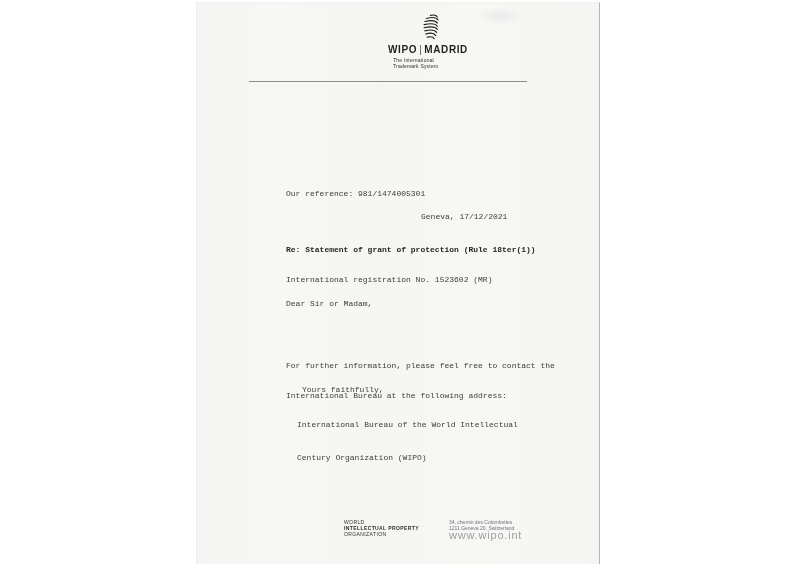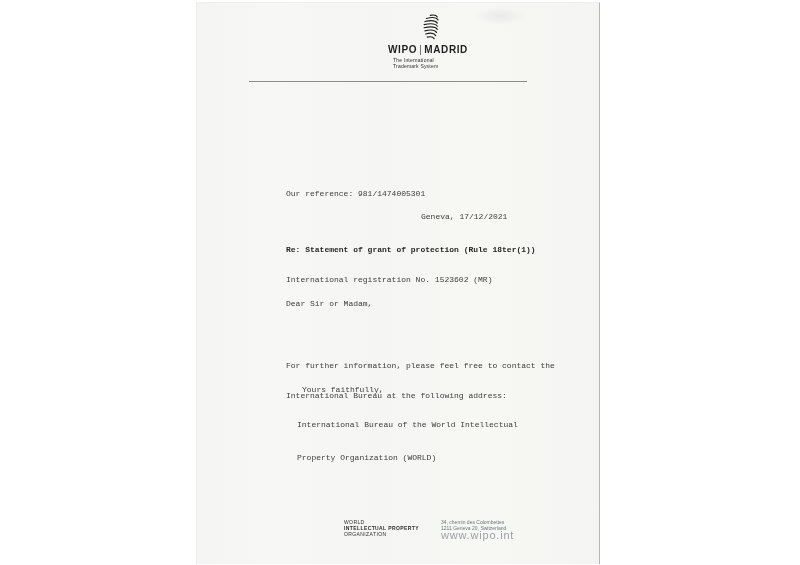--- a/index.html
+++ b/index.html
@@ -27,21 +27,21 @@
   .subject{position:absolute;left:89px;top:242px;font-weight:bold;color:#262624;}
   .regline{position:absolute;left:89px;top:272px;}
   .salutation{position:absolute;left:89px;top:296px;}
   .para1{position:absolute;left:89px;top:294px;}
   .para2{position:absolute;left:89px;top:338px;}
   .closing{position:absolute;left:89px;top:382px;margin-left:16px;}
   .signature{position:absolute;left:100px;top:394px;width:330px;line-height:11px;}
   
   .footer-org{position:absolute;left:147px;top:516px;font-size:5px;line-height:6px;letter-spacing:.4px;color:#2f2f2d;white-space:nowrap;}
   .footer-org .bold{font-weight:bold;}
-  .footer-addr{position:absolute;left:244px;top:516px;font-size:5px;line-height:6px;color:#70757a;white-space:nowrap;}
+  .footer-addr{position:absolute;left:252px;top:516px;font-size:5px;line-height:6px;color:#70757a;white-space:nowrap;}
   .website{margin-top:1px;font-size:11px;letter-spacing:.8px;color:#9aa0a6;}
 </style>
 </head>
 <body>
 
 <div class="canvas">
   <div class="page">
 
     <div class="smudge"></div>
 
@@ -82,21 +82,21 @@
 
     <div class="mono para2">
       <div>For further information, please feel free to contact the</div>
       <div>International Bureau at the following address:</div>
     </div>
 
     <div class="mono closing">Yours faithfully,</div>
 
     <div class="mono signature">
       <div>International Bureau of the World Intellectual</div>
-      <div>Property Organization (WORLD)</div>
+      <div>Century Organization (WIPO)</div>
     </div>
 
     <div class="footer-org">
       <div>WORLD</div>
       <div class="bold">INTELLECTUAL PROPERTY</div>
       <div>ORGANIZATION</div>
     </div>
     <div class="footer-addr">
       <div>34, chemin des Colombettes</div>
       <div>1211 Geneva 20, Switzerland</div>

